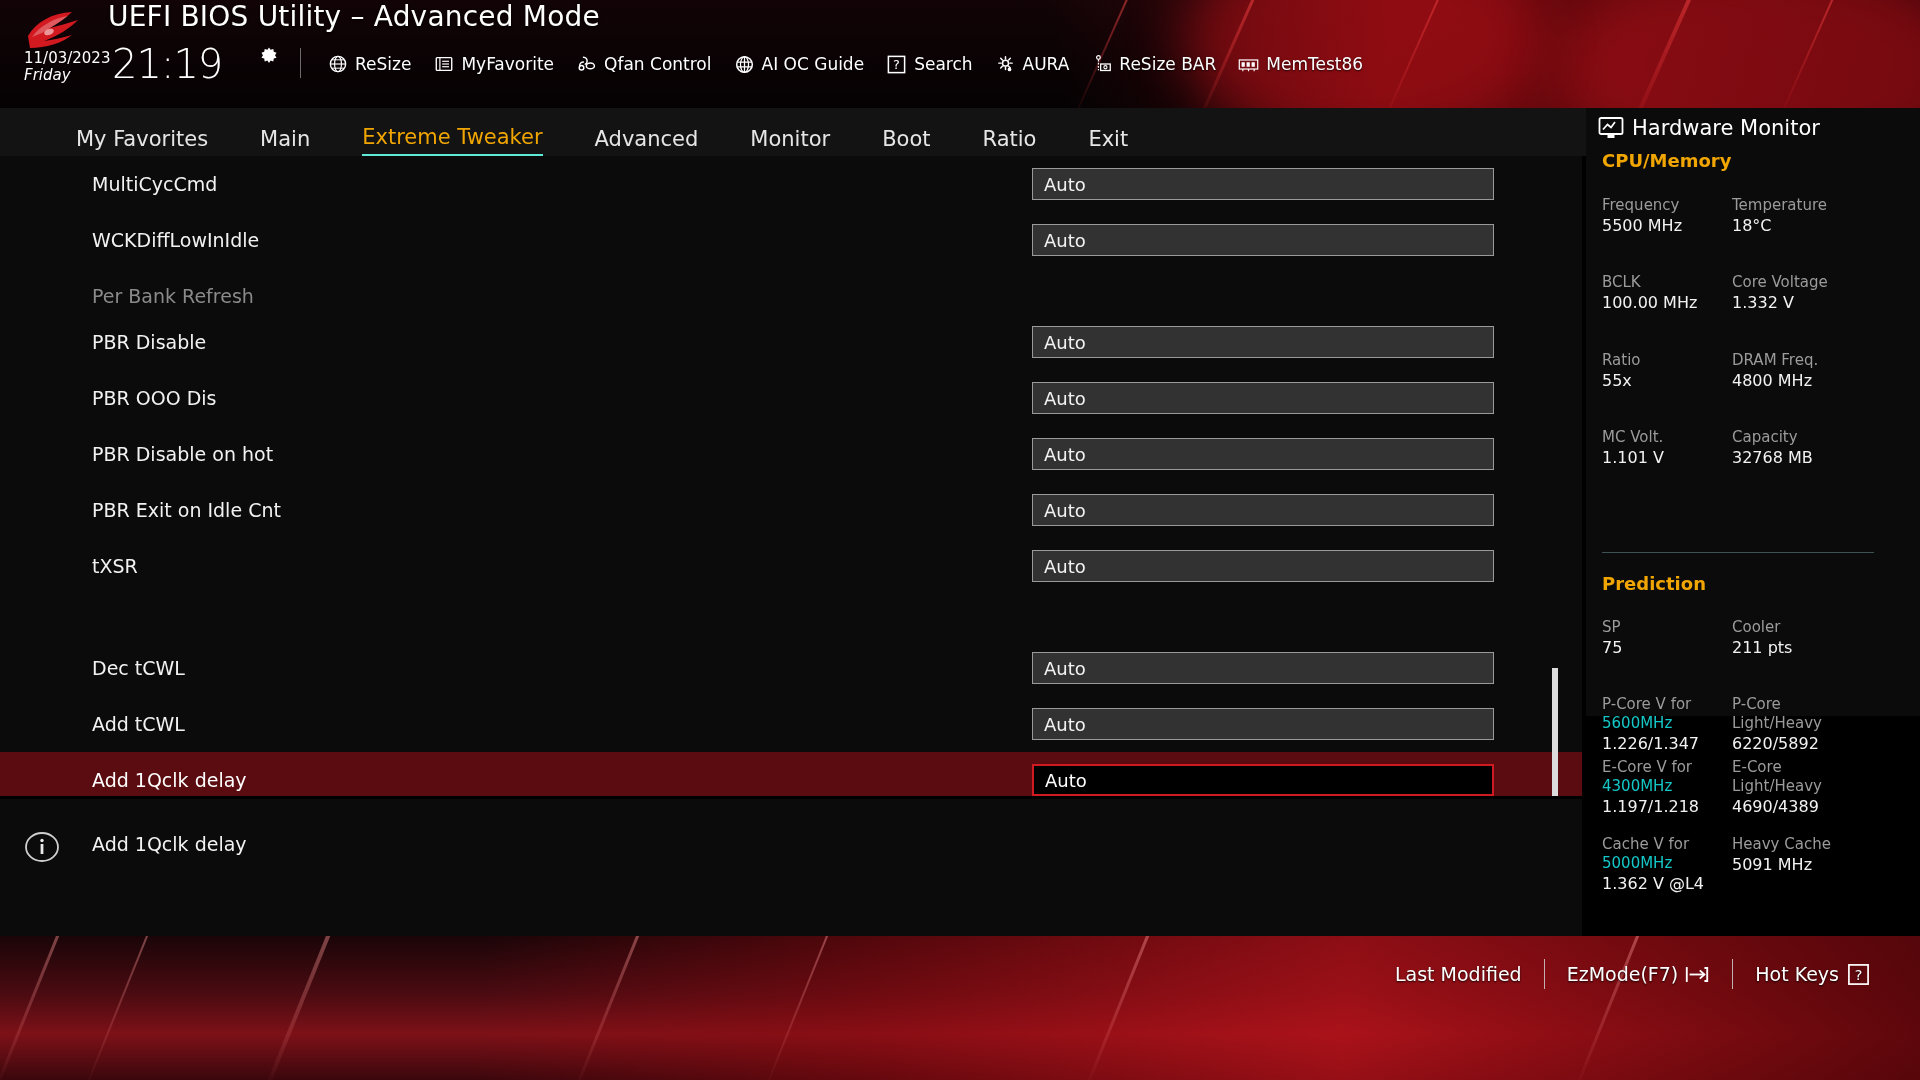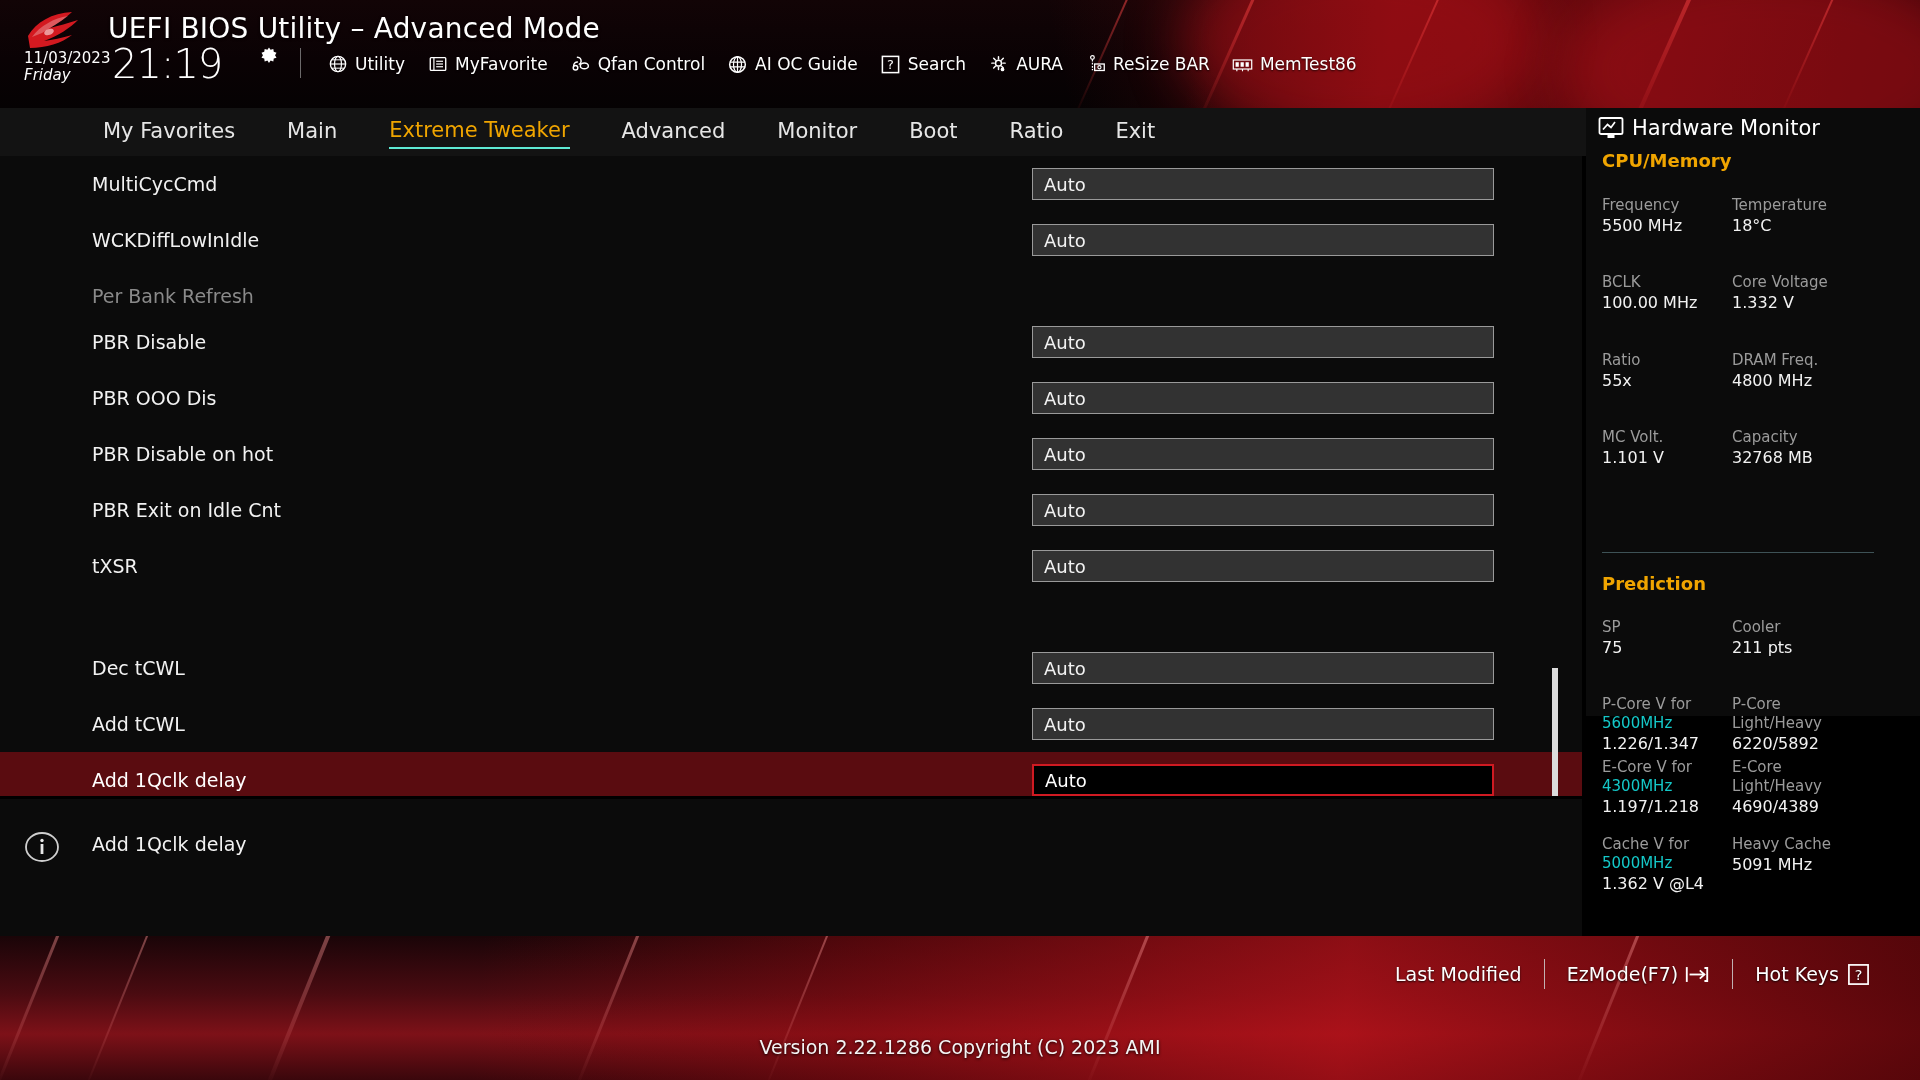--- a/index.html
+++ b/index.html
@@ -17,42 +17,42 @@
       linear-gradient(100deg, rgba(0,0,0,0) 62%, rgba(150,12,18,0.55) 72%, rgba(60,4,8,0.85) 100%),
       linear-gradient(78deg, rgba(120,8,14,0.0) 55%, rgba(175,16,24,0.40) 78%, rgba(70,5,9,0.6) 100%),
       linear-gradient(180deg,#120406 0%, #0a0204 55%, #050203 100%);
     overflow:hidden;
   }
   .hslash { position:absolute; background:linear-gradient(180deg,rgba(255,70,70,0.55),rgba(255,40,40,0.05)); transform:rotate(24deg); transform-origin:top left; }
   .hglow { position:absolute; border-radius:50%; filter:blur(26px); }
 
   #rog-logo { position:absolute; left:22px; top:10px; width:74px; height:40px; }
   #bios-title {
-    position:absolute; left:108px; top:12px;
+    position:absolute; left:108px; top:0;
     font-size:28px; font-weight:400; color:#ffffff; letter-spacing:.2px;
     text-shadow:0 1px 3px rgba(0,0,0,.9);
   }
 
   #datebox { position:absolute; left:24px; top:50px; width:86px; }
   #date-text { font-size:15px; color:#fff; line-height:17px; }
   #day-text  { font-size:15px; color:#fff; line-height:17px;font-style:italic; }
   #clock { position:absolute; left:112px; top:44px; font-size:40px; font-weight:300; color:#fff; line-height:40px; letter-spacing:-1px; }
   #gear-btn { position:absolute; left:258px; top:46px; width:22px; height:22px; cursor:pointer; }
   #hdr-divider { position:absolute; left:300px; top:48px; width:1px; height:30px; background:#8d8d8d; opacity:.75; }
 
   #toolbar { position:absolute; left:316px; top:48px; height:32px; display:flex; align-items:center; gap:0px; }
   .tb-item { display:flex; align-items:center; height:32px; padding:0 11px; cursor:pointer; white-space:nowrap; }
   .tb-item .tb-ico { width:21px; height:21px; margin-right:7px; flex:none; display:flex; align-items:center; justify-content:center; }
   .tb-item .tb-lbl { font-size:17px; color:#fff; text-shadow:0 1px 2px rgba(0,0,0,.8); }
 
   
   #navbar {
     position:absolute; left:0; top:108px; width:1920px; height:48px;
     background:#131313;
-    display:flex; align-items:center;padding-left:27px;
+    display:flex; align-items:flex-end;
   }
   .nav-tab {
     font-size:21px; color:#e6e6e6; padding:0 0 3px 0; margin:0 26px; cursor:pointer; white-space:nowrap;
     position:relative; line-height:28px;
   }
   .nav-tab:first-child { margin-left:76px; }
   .nav-tab.active { color:#f0a500; border-bottom:2px solid #5eead4; }
 
   
   #content {
@@ -161,21 +161,21 @@
     <div class="tb-item">
       <span class="tb-ico">
         <svg viewBox="0 0 22 22" width="20" height="20">
             <circle cx="11" cy="11" r="8.4" fill="none" stroke="#fff" stroke-width="1.5"></circle>
             <ellipse cx="11" cy="11" rx="3.8" ry="8.4" fill="none" stroke="#fff" stroke-width="1.3"></ellipse>
             <line x1="2.6" y1="11" x2="19.4" y2="11" stroke="#fff" stroke-width="1.3"></line>
             <line x1="4" y1="6.4" x2="18" y2="6.4" stroke="#fff" stroke-width="1.1"></line>
             <line x1="4" y1="15.6" x2="18" y2="15.6" stroke="#fff" stroke-width="1.1"></line>
           </svg>
       </span>
-      <span class="tb-lbl">Utility</span>
+      <span class="tb-lbl">ReSize</span>
     </div>
 
     <div class="tb-item">
       <span class="tb-ico">
         <svg viewBox="0 0 22 22" width="20" height="20">
             <rect x="2.5" y="4" width="17" height="14" rx="1" fill="none" stroke="#fff" stroke-width="1.5"></rect>
             <line x1="6.5" y1="4" x2="6.5" y2="18" stroke="#fff" stroke-width="1.3"></line>
             <line x1="9" y1="8" x2="16.5" y2="8" stroke="#fff" stroke-width="1.3"></line>
             <line x1="9" y1="11" x2="16.5" y2="11" stroke="#fff" stroke-width="1.3"></line>
             <line x1="9" y1="14" x2="16.5" y2="14" stroke="#fff" stroke-width="1.3"></line>
@@ -482,14 +482,13 @@
       <span>Hot Keys</span>
       <span style="margin-left:8px; display:flex;">
         <svg viewBox="0 0 24 24" width="23" height="23">
             <rect x="2" y="2" width="20" height="20" fill="none" stroke="#fff" stroke-width="1.8"></rect>
             <text x="12" y="17.5" font-size="15" font-family="DejaVu Sans, sans-serif" fill="#fff" text-anchor="middle">?</text>
           </svg>
       </span>
     </div>
   </div>
 
-  <div id="version-text">Version 2.22.1286 Copyright (C) 2023 AMI</div>
 </div>
 
 </body></html>

